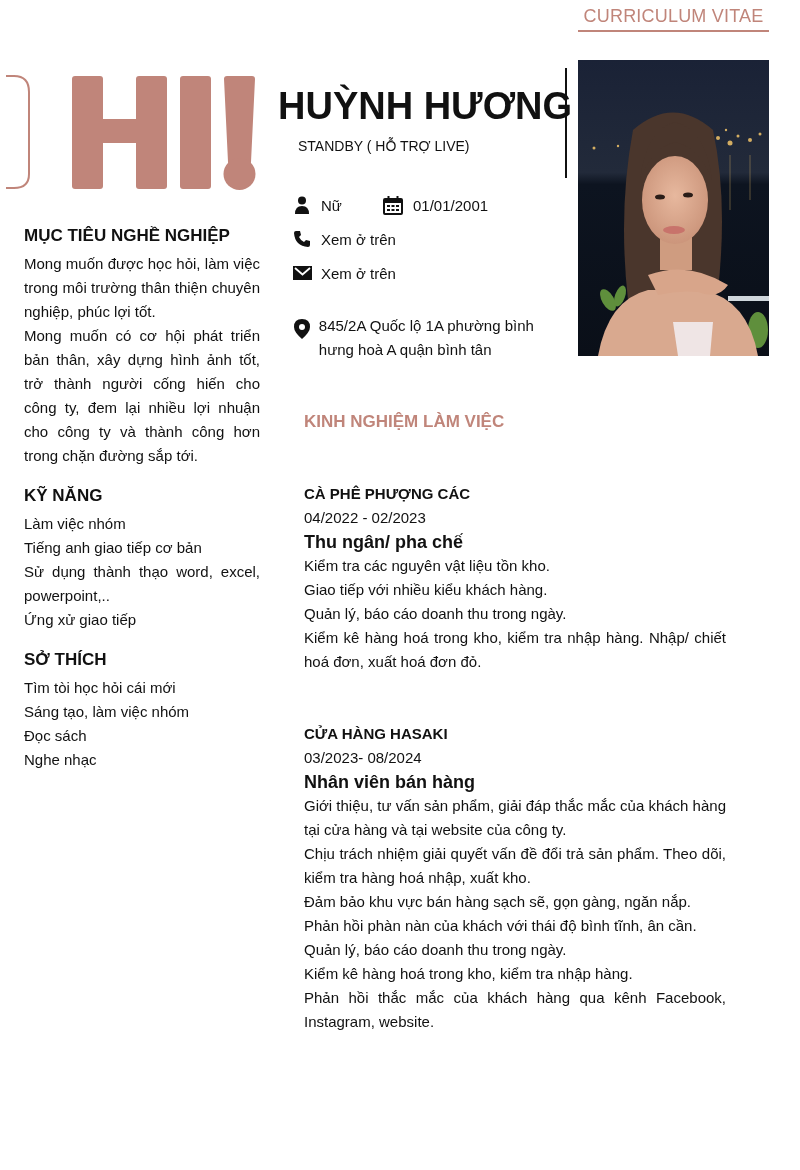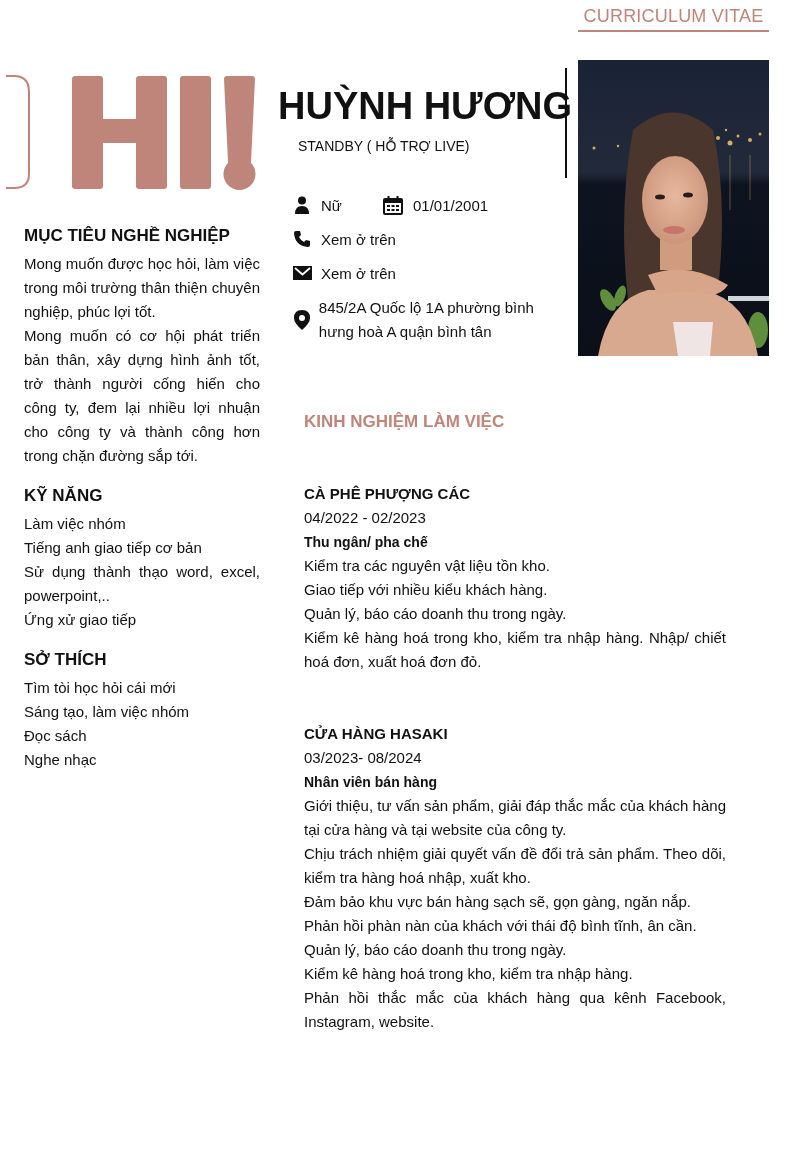--- a/index.html
+++ b/index.html
@@ -26,36 +26,36 @@
     .role { position: absolute; left: 28px; top: 70px; font-size: 14px; white-space: nowrap; }
 
     
     .photo { position: absolute; left: 578px; top: 60px; width: 191px; height: 296px; overflow: hidden; }
 
     
     .contact { position: absolute; left: 292px; top: 195px; width: 270px; font-size: 15px; }
     .c-row { position: absolute; display: flex; align-items: center; white-space: nowrap; }
     .c-icon { width: 20px; height: 20px; display: inline-flex; align-items: center; justify-content: center; margin-right: 9px; }
     .c-addr { align-items: center; white-space: normal; width: 270px; }
-    .c-addr .txt { line-height: 24px; width: 245px; }
+    .c-addr .txt { line-height: 24px; width: 245px; margin-top: 18px; }
 
     
     .left { position: absolute; left: 24px; top: 226px; width: 236px; }
     .sec-title { font-size: 17px; font-weight: bold; color: #111; margin-bottom: 6px; }
     .para { font-size: 15px; line-height: 24px; text-align: justify; }
     .list-item { font-size: 15px; line-height: 24px; text-align: justify; }
     .sec { margin-bottom: 18px; }
 
     
     .right { position: absolute; left: 304px; top: 410px; width: 422px; }
     .exp-title { font-size: 17px; font-weight: bold; color: #c0857a; margin-bottom: 4px; line-height: 24px; }
     .job { margin-bottom: 15px; }
     .company { font-size: 15px; font-weight: bold; line-height: 24px; margin-top: 48px; }
     .period { font-size: 15px; line-height: 24px; }
-    .position { font-size: 14px; font-weight: bold; line-height: 24px; }
+    .position { font-size: 18px; font-weight: bold; line-height: 24px; }
     .duty { font-size: 15px; line-height: 24px; text-align: justify; }
   </style>
 </head>
 <body>
 
 <div class="page">
 
   <div class="cv-label">CURRICULUM VITAE</div>
 
   <div class="hi-deco">

